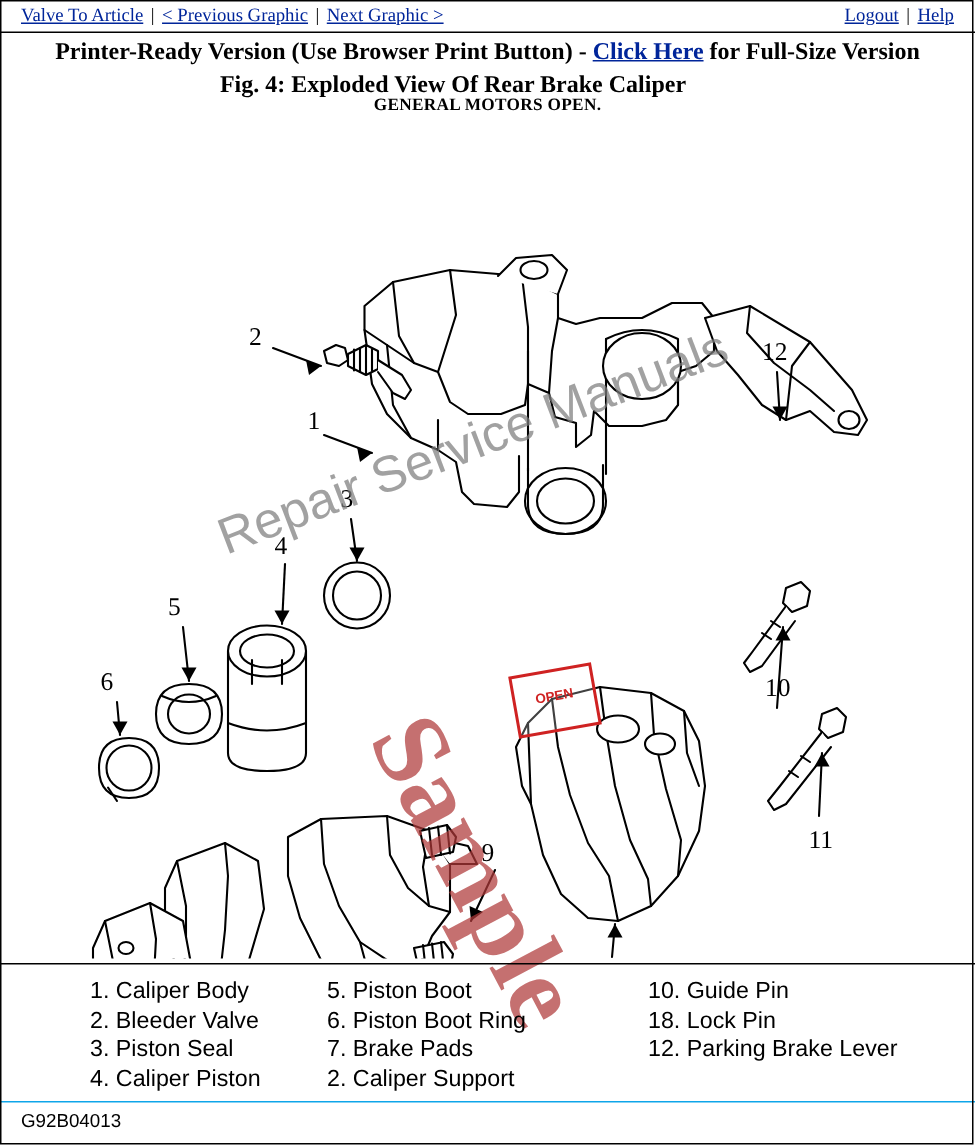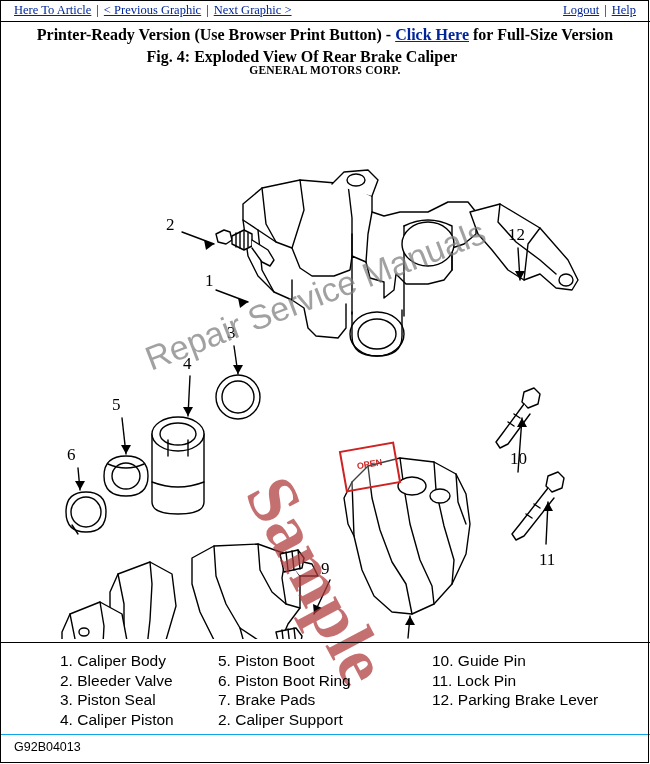--- a/index.html
+++ b/index.html
@@ -194,32 +194,32 @@
     pointer-events: none;
   }
 </style>
 </head>
 <body>
 
 <div class="page">
 
   <div class="topnav">
     <div class="nav-left">
-      <a>Here To Article</a><span class="sep">|</span><a>&lt; Previous Graphic</a><span class="sep">|</span><a>Next Graphic &gt;</a>
+      <a>Valve To Article</a><span class="sep">|</span><a>&lt; Previous Graphic</a><span class="sep">|</span><a>Next Graphic &gt;</a>
     </div>
     <div class="nav-right">
       <a>Logout</a><span class="sep">|</span><a>Help</a>
     </div>
   </div>
 
   <div class="printer-line">
     <span>Printer-Ready Version (Use Browser Print Button) - </span><a>Click Here</a><span> for Full-Size Version</span>
   </div>
   <div class="fig-line">Fig. 4: Exploded View Of Rear Brake Caliper</div>
-  <div class="corp-line">GENERAL MOTORS CORP.</div>
+  <div class="corp-line">GENERAL MOTORS OPEN.</div>
 
   <div class="illus">
     <svg width="650" height="555" viewBox="0 0 650 555">
       <g fill="none" stroke="#000" stroke-width="1.4" stroke-linejoin="round" stroke-linecap="round">
 
         <path d="M243 120 L262 104 L300 96 L348 100 L372 112 L372 128 L384 132 L400 128
                  L428 128 L448 118 L468 118 L476 128 L476 150 L464 160 L452 164
                  L452 186 L444 196 L428 200 L406 200 L396 190
                  L394 206 L384 214 L384 198 L370 194 L366 178 L352 172
                  L350 186 L334 192 L312 192 L300 184 L292 164 L276 158
@@ -382,21 +382,21 @@
         <div class="legend-item">4. Caliper Piston</div>
       </div>
       <div class="legend-col c2">
         <div class="legend-item">5. Piston Boot</div>
         <div class="legend-item">6. Piston Boot Ring</div>
         <div class="legend-item">7. Brake Pads</div>
         <div class="legend-item">2. Caliper Support</div>
       </div>
       <div class="legend-col c3">
         <div class="legend-item">10. Guide Pin</div>
-        <div class="legend-item">11. Lock Pin</div>
+        <div class="legend-item">18. Lock Pin</div>
         <div class="legend-item">12. Parking Brake Lever</div>
       </div>
     </div>
   </div>
 
   <div class="footcode">G92B04013</div>
 
   <div class="outer-border"></div>
 </div>
 

